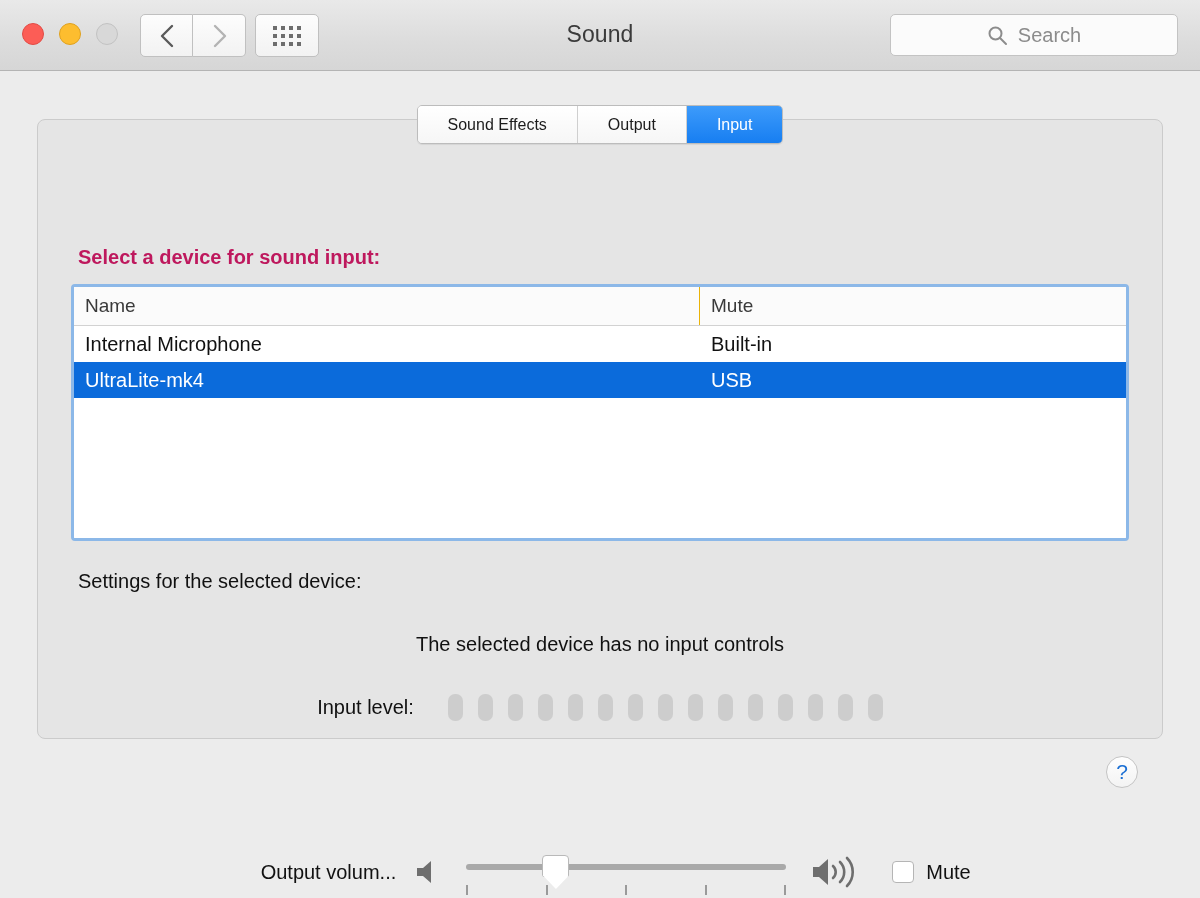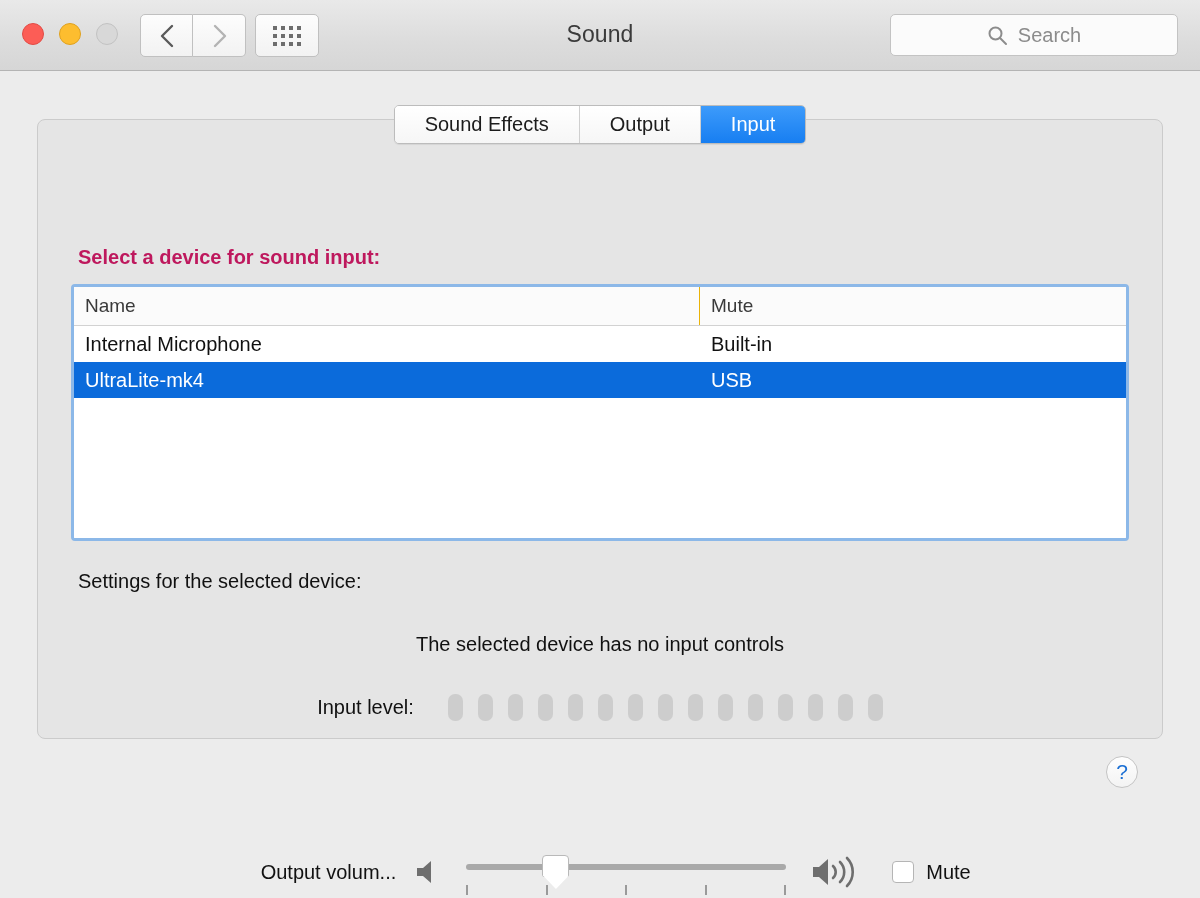--- a/index.html
+++ b/index.html
@@ -162,21 +162,21 @@
     border-radius: 5px;
     overflow: hidden;
     border: 1px solid #bcbcbc;
     box-shadow: 0 1px 1px rgba(0,0,0,0.07);
   }
   .tab {
     display: flex;
     align-items: center;
     justify-content: center;
     padding: 0 30px;
-    font-size: 20px;
+    font-size: 16px;
     color: #1c1c1c;
     background: linear-gradient(to bottom, #ffffff, #f6f6f6);
     border-right: 1px solid #cfcfcf;
     box-sizing: border-box;
     text-align: center;
   }
   .tab:last-child { border-right: none; }
   .tab.selected {
     background: linear-gradient(to bottom, #3d9bfb, #177ef1);
     color: #ffffff;

